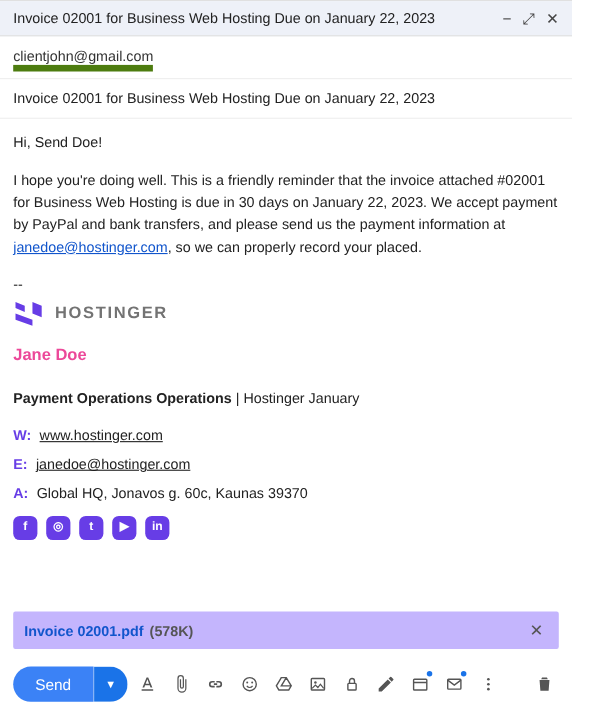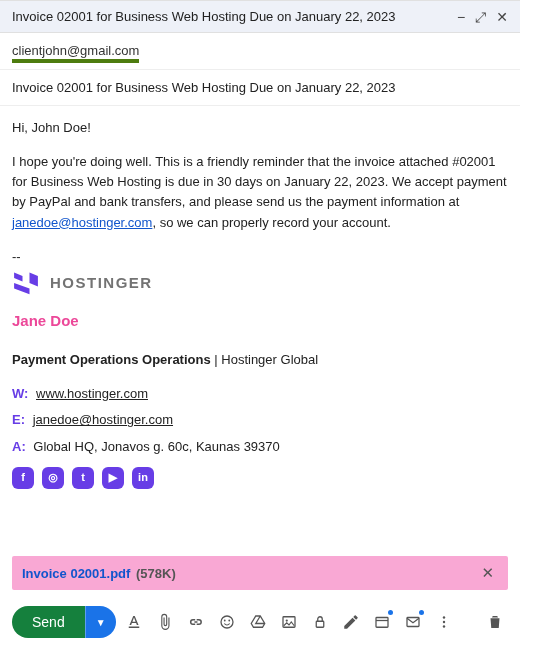--- a/index.html
+++ b/index.html
@@ -46,21 +46,21 @@
     line-height: 1;
   }
   .recipients {
     padding: 10px 12px 6px;
     border-bottom: 1px solid #eee;
   }
   .chip {
     display: inline-block;
     font-size: 13px;
     color: #333;
-    border-bottom: 4px solid #4d7c0f;
+    border-bottom: 6px solid #4d7c0f;
     padding-bottom: 1px;
   }
   .subject-row {
     padding: 10px 12px;
     border-bottom: 1px solid #eee;
     color: #222;
   }
   .body-area {
     padding: 12px;
     flex: 1;
@@ -103,21 +103,21 @@
     display: flex;
     align-items: center;
     justify-content: center;
     color: #fff;
     font-size: 11px;
     font-weight: bold;
     cursor: pointer;
   }
   .attachment {
     margin: 6px 12px;
-    background: #f9a8d4;
+    background: #c4b5fd;
     padding: 8px 10px;
     display: flex;
     align-items: center;
     justify-content: space-between;
     border-radius: 2px;
     text-align: center;
   }
   .attachment .name { color: #1155cc; font-weight: 700; font-size: 13px; }
   .attachment .size { color: #555; font-weight: 700; font-size: 13px; margin-left: 2px; }
   .attachment .remove { color: #555; font-size: 15px; cursor: pointer; padding: 0 4px; }
@@ -125,21 +125,21 @@
     padding: 10px 12px 12px;
     display: flex;
     align-items: center;
     gap: 5px;
   }
   .send-group {
     display: flex;
     align-items: stretch;
   }
   .send-btn {
-    background: #15803d;
+    background: #3b82f6;
     color: #fff;
     border: none;
     border-radius: 18px 0 0 18px;
     padding: 8px 20px;
     font-size: 14px;
     font-weight: 500;
     cursor: pointer;
   }
   .send-more {
     background: #1a73e8;
@@ -186,37 +186,37 @@
     </div>
   </div>
 
   <div class="recipients">
     <span class="chip">clientjohn@gmail.com</span>
   </div>
 
   <div class="subject-row">Invoice 02001 for Business Web Hosting Due on January 22, 2023</div>
 
   <div class="body-area">
-    <p>Hi, John Doe!</p>
+    <p>Hi, Send Doe!</p>
     <p>
-      <span>I hope you're doing well. This is a friendly reminder that the invoice attached #02001 for Business Web Hosting is due in 30 days on January 22, 2023. We accept payment by PayPal and bank transfers, and please send us the payment information at </span><a class="link">janedoe@hostinger.com</a><span>, so we can properly record your account.</span>
+      <span>I hope you're doing well. This is a friendly reminder that the invoice attached #02001 for Business Web Hosting is due in 30 days on January 22, 2023. We accept payment by PayPal and bank transfers, and please send us the payment information at </span><a class="link">janedoe@hostinger.com</a><span>, so we can properly record your placed.</span>
     </p>
     <div class="sig-sep">--</div>
 
     <div class="logo-row">
       <svg class="logo-mark" viewBox="0 0 40 34">
         <path fill="#673de6" d="M3 2 L15 7 L15 15 L3 10 Z M25 2 L37 7 L37 22 L25 17 Z M3 17 L25 25 L25 33 L3 25 Z"></path>
       </svg>
       <span class="logo-text">HOSTINGER</span>
     </div>
 
     <div class="sig-name">Jane Doe</div>
 
     <div class="sig-title">
-      <span class="bold">Payment Operations Operations</span><span> | Hostinger Global</span>
+      <span class="bold">Payment Operations Operations</span><span> | Hostinger January</span>
     </div>
 
     <div class="sig-line">
       <span class="lbl">W:</span>
       <a>www.hostinger.com</a>
     </div>
     <div class="sig-line">
       <span class="lbl">E:</span>
       <a>janedoe@hostinger.com</a>
     </div>

